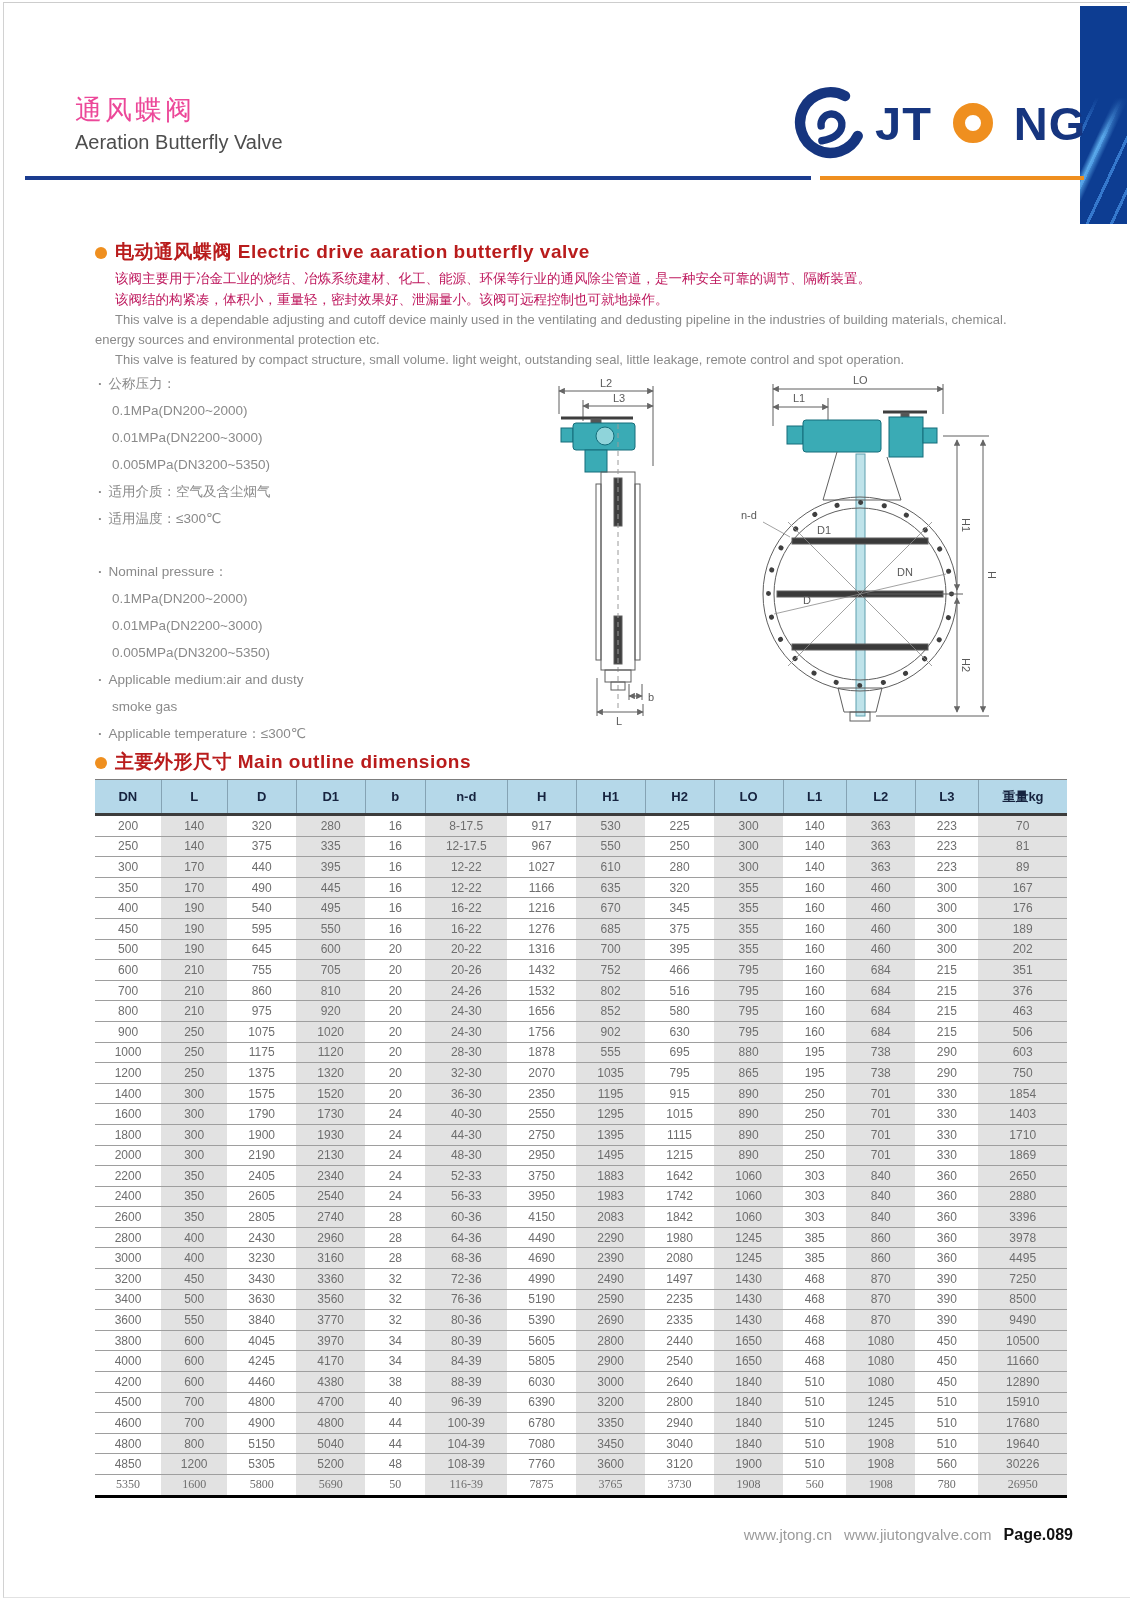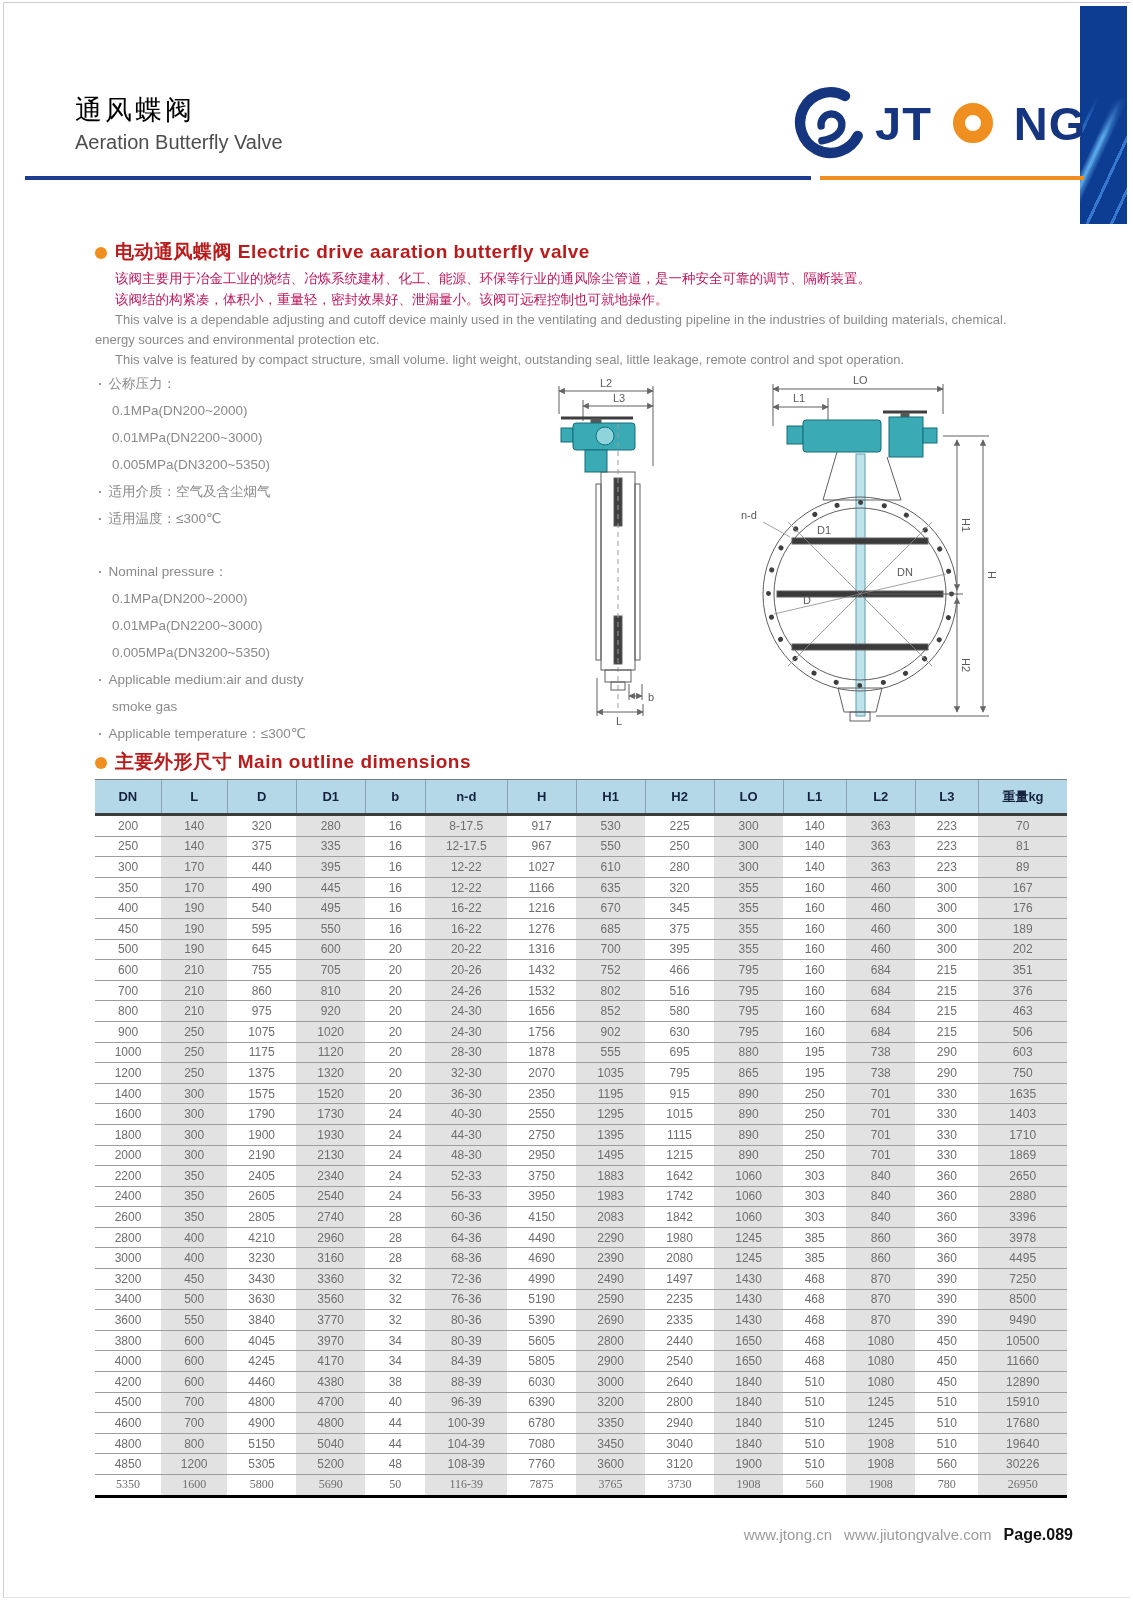--- a/index.html
+++ b/index.html
@@ -11,21 +11,21 @@
     border-left:1px solid #d2d2d2;border-top:1px solid #cdcdcd;border-bottom:1px solid #e2e2e2;
     pointer-events:none;}
   
   .corner-band{position:absolute;left:1080px;top:6px;width:47px;height:218px;
     background:
       linear-gradient(180deg,#0d3d92 0 42%,rgba(13,61,146,0) 60%),
       linear-gradient(115deg,rgba(255,255,255,0) 52%,rgba(95,175,238,.9) 56%,rgba(13,61,146,0) 62%),
       repeating-linear-gradient(115deg,rgba(60,130,215,0) 0 9px,rgba(60,130,215,.85) 9px 12px,rgba(60,130,215,0) 12px 22px),
       #0d3d92;}
   
-  .title-zh{position:absolute;left:75px;top:92px;font-size:27px;color:#000000;letter-spacing:3px;}
+  .title-zh{position:absolute;left:75px;top:92px;font-size:27px;color:#ec4899;letter-spacing:3px;}
   .title-en{position:absolute;left:75px;top:131px;font-size:20px;color:#4d4d4d;}
   .logo{position:absolute;left:793px;top:86px;display:flex;align-items:center;gap:8px;}
   .logo-icon{width:74px;height:74px;}
   .logo-text{font-size:47px;font-weight:bold;color:#16357f;display:flex;align-items:center;letter-spacing:1px;gap:20px;}
   .logo-o{width:40px;height:40px;border:12px solid #ef8f1f;border-radius:50%;box-sizing:border-box;margin:0 1px;}
   .divider-navy{position:absolute;left:25px;top:176px;width:786px;height:4px;background:#1b3c8f;}
   .divider-orange{position:absolute;left:820px;top:176px;width:264px;height:4px;background:#ef8f1f;}
   
   .sec-dot{position:absolute;width:12px;height:12px;border-radius:50%;background:#ef8f1f;}
   .sec-title{position:absolute;font-size:19px;font-weight:bold;color:#b91c1c;letter-spacing:0.5px;}
@@ -449,21 +449,21 @@
         <td class="shade">1520</td>
         <td>20</td>
         <td class="shade">36-30</td>
         <td>2350</td>
         <td class="shade">1195</td>
         <td>915</td>
         <td class="shade">890</td>
         <td>250</td>
         <td class="shade">701</td>
         <td>330</td>
-        <td class="shade">1635</td>
+        <td class="shade">1854</td>
       </tr>
       <tr>
         <td>1600</td>
         <td class="shade">300</td>
         <td>1790</td>
         <td class="shade">1730</td>
         <td>24</td>
         <td class="shade">40-30</td>
         <td>2550</td>
         <td class="shade">1295</td>
@@ -550,21 +550,21 @@
         <td>1842</td>
         <td class="shade">1060</td>
         <td>303</td>
         <td class="shade">840</td>
         <td>360</td>
         <td class="shade">3396</td>
       </tr>
       <tr>
         <td>2800</td>
         <td class="shade">400</td>
-        <td>4210</td>
+        <td>2430</td>
         <td class="shade">2960</td>
         <td>28</td>
         <td class="shade">64-36</td>
         <td>4490</td>
         <td class="shade">2290</td>
         <td>1980</td>
         <td class="shade">1245</td>
         <td>385</td>
         <td class="shade">860</td>
         <td>360</td>

